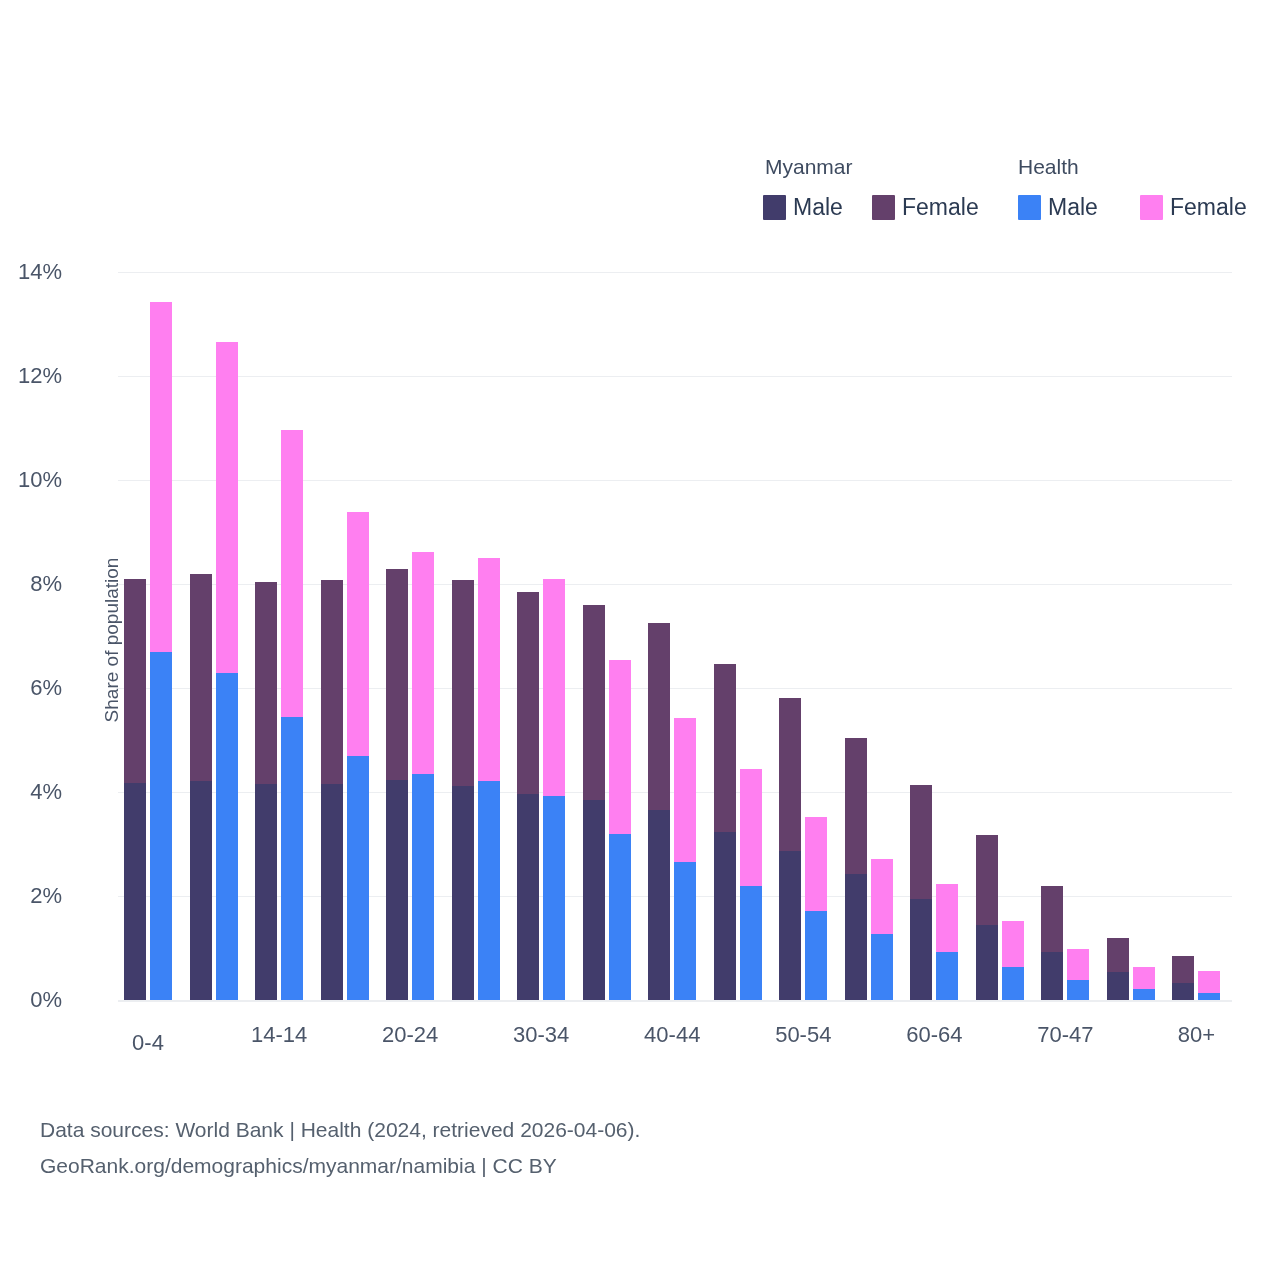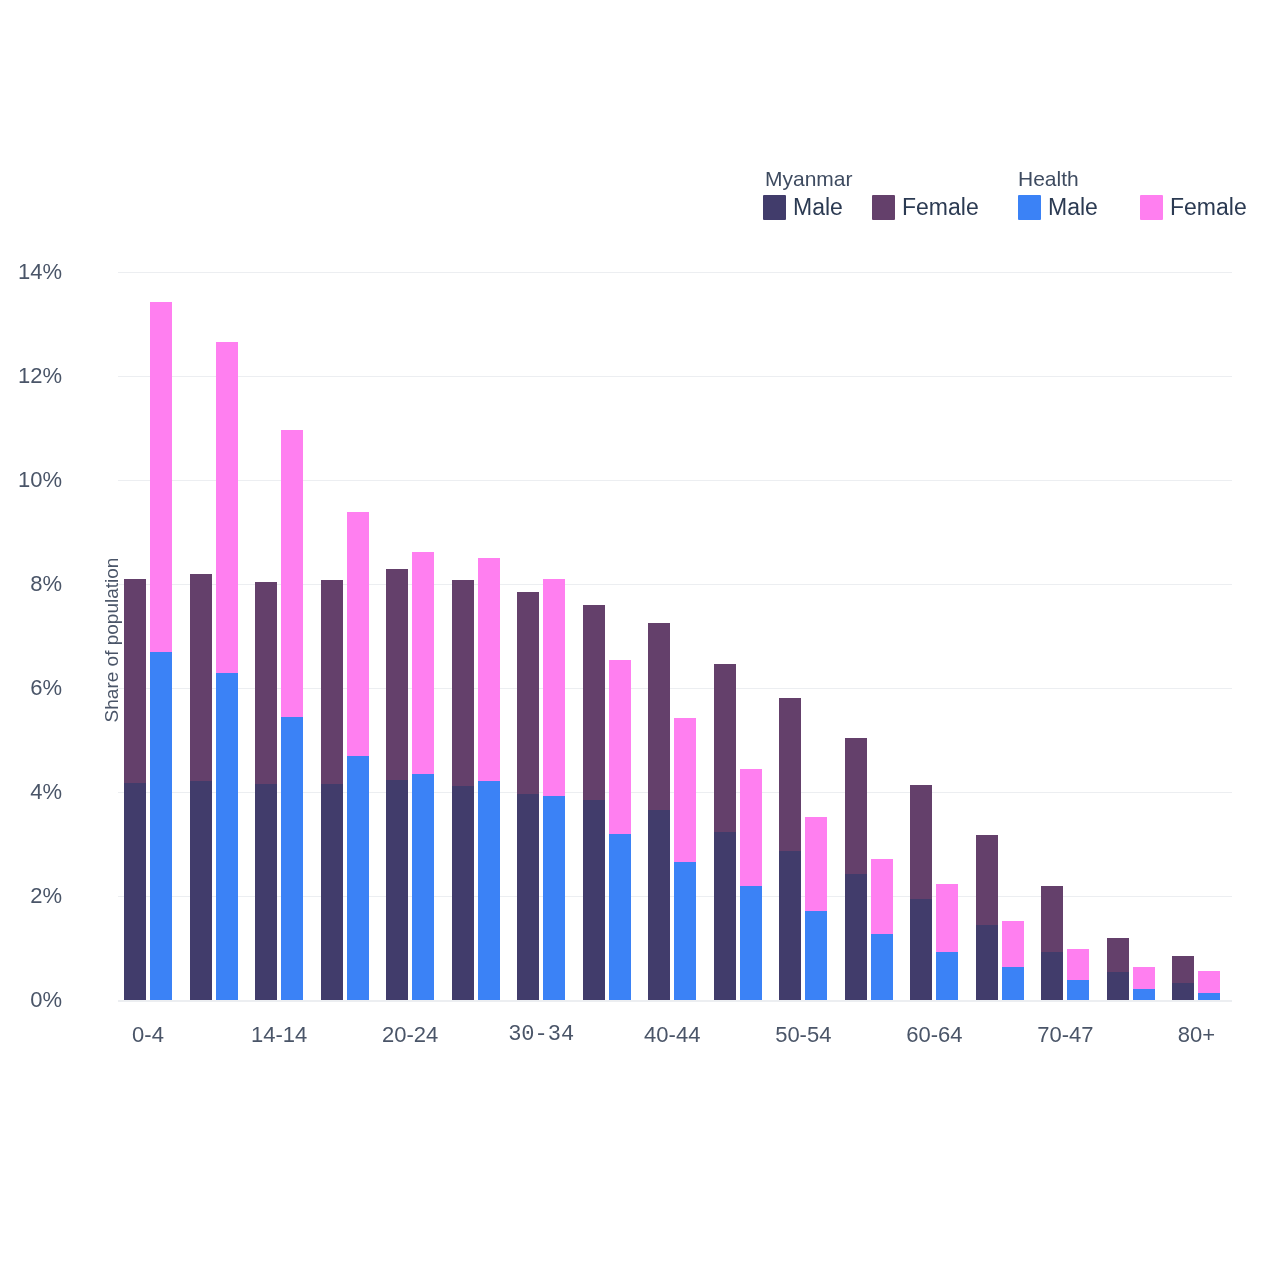--- a/index.html
+++ b/index.html
@@ -35,21 +35,21 @@
   
   .legend {
     position: absolute;
     left: 600px;
     top: 155px;
     width: 650px;
     height: 80px;
   }
   .legend-groups {
     position: absolute;
-    left: 0; top: 12px;
+    left: 0; top: 0;
     width: 100%;
     height: 32px;
   }
   .legend-group-title {
     position: absolute;
     font-size: 21px;
     color: #3e4b60;
     white-space: nowrap;
   }
   .lg-myanmar { left: 165px; top: 0px; }
@@ -389,26 +389,30 @@
             <div class="seg" style="background: rgb(65, 60, 107); bottom: 0px; height: 17.16px;"></div>
             <div class="seg" style="background: rgb(100, 64, 107); bottom: 17.16px; height: 27.04px;"></div>
           </div>
           <div class="bar bar-right" style="height: 29.12px;">
             <div class="seg" style="background: rgb(59, 130, 246); bottom: 0px; height: 7.28px;"></div>
             <div class="seg" style="background: rgb(255, 127, 240); bottom: 7.28px; height: 21.84px;"></div>
           </div>
         </div>
       </div>
     <div id="xticks">
-        <div class="xtick-label" style="left: 148px;">0-4</div>
+        <div class="xtick-label" style="left: 148px; margin-top: 8px;">0-4</div>
         <div class="xtick-label" style="left: 279.059px;">14-14</div>
         <div class="xtick-label" style="left: 410.118px;">20-24</div>
-        <div class="xtick-label" style="left: 541.176px; font-family: Liberation Mono, monospace;">30-34</div>
+        <div class="xtick-label" style="left: 541.176px;">30-34</div>
         <div class="xtick-label" style="left: 672.235px;">40-44</div>
         <div class="xtick-label" style="left: 803.294px;">50-54</div>
         <div class="xtick-label" style="left: 934.353px;">60-64</div>
         <div class="xtick-label" style="left: 1065.41px;">70-47</div>
         <div class="xtick-label" style="left: 1196.47px;">80+</div>
       </div>
   </div>
 
+  <div class="footer">
+    <div>Data sources: World Bank | Health (2024, retrieved 2026-04-06).</div>
+    <div>GeoRank.org/demographics/myanmar/namibia | CC BY</div>
+  </div>
 
 </div>
 
 </body></html>

